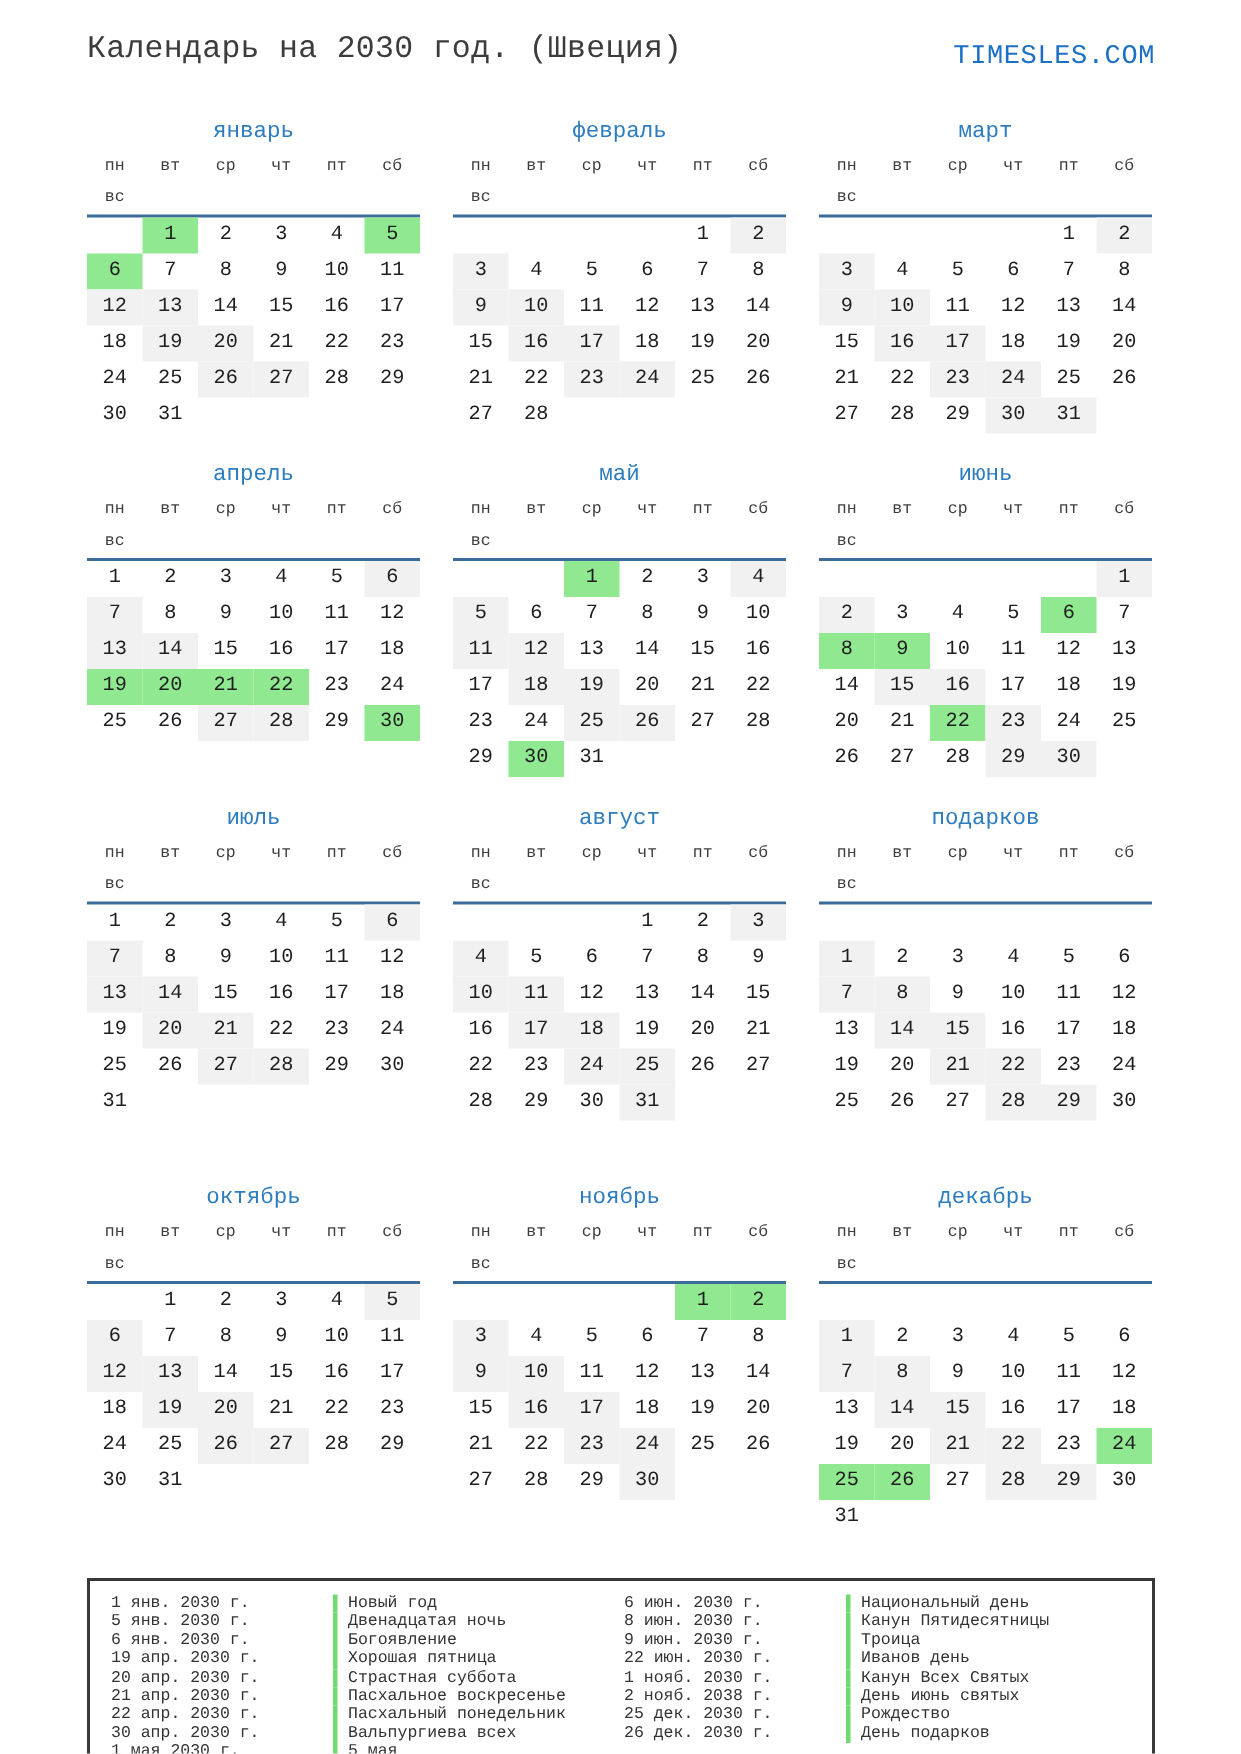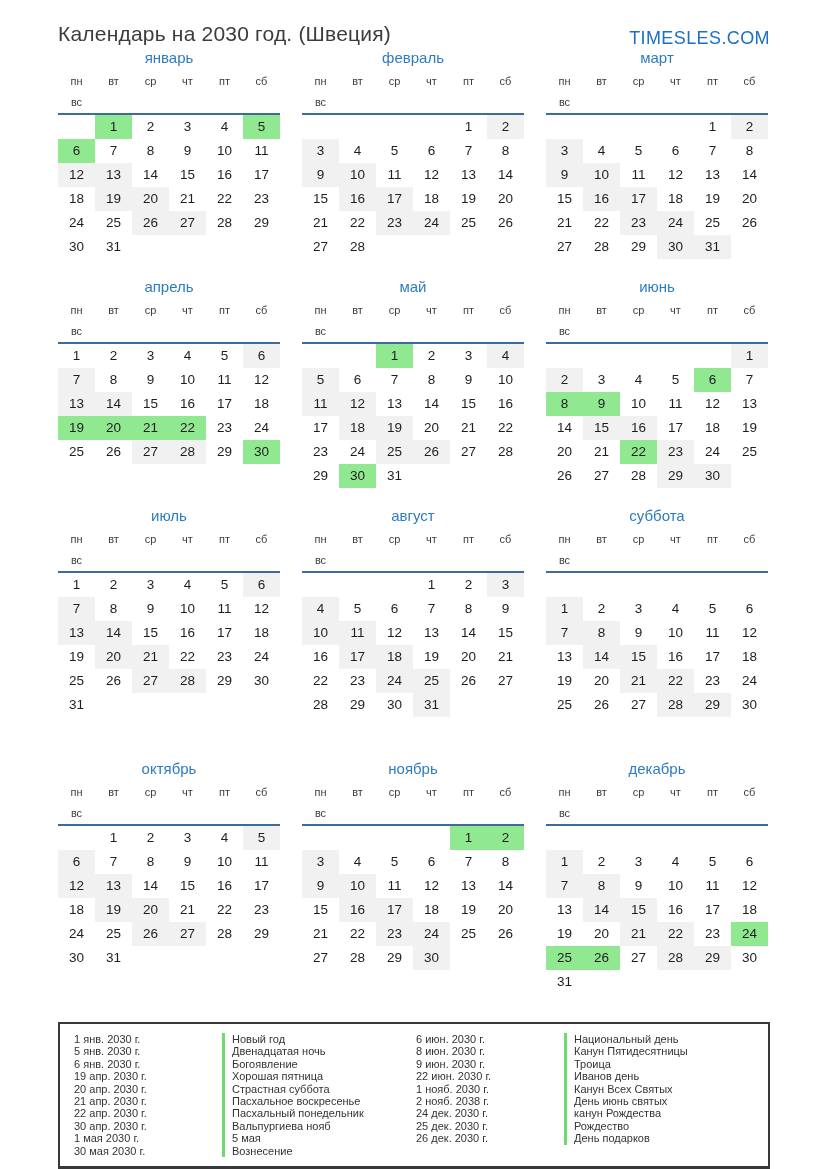--- a/index.html
+++ b/index.html
@@ -8,27 +8,28 @@
     --rule-blue:#3d6b9a;
     --holiday-green:#90e890;
     --bar-green:#70da70;
     --weekend-gray:#f1f1f1;
   }
   *{margin:0;padding:0;box-sizing:border-box;}
   html,body{background:#fff;}
   .page{
     width:827px;height:1169px;background:#fff;
     padding:22px 57px 16px 58px;
-    font-family:Liberation Sans, sans-serif;
+    font-family:Liberation Mono, monospace;
     position:relative;
   }
   .hdr{display:flex;justify-content:space-between;align-items:flex-start;}
   .title{font-size:21px;font-weight:normal;color:#3c3c3c;letter-spacing:0.2px;}
   .brand{font-size:18px;color:var(--brand-blue);text-decoration:none;margin-top:6px;letter-spacing:0.4px;cursor:pointer;}
   .months{
+    margin-top:31px;
     display:grid;
     grid-template-columns:repeat(3,222px);
     column-gap:22px;
     row-gap:19px;
   }
   .month{width:222px;}
   .month-title{text-align:center;color:var(--title-blue);font-size:15px;margin-bottom:5px;}
   .month-grid{display:grid;grid-template-columns:repeat(6,1fr);}
   .dow{height:21px;line-height:21px;text-align:center;font-size:11px;color:#3d3d3d;}
   .rule{grid-column:1/-1;height:2px;background:var(--rule-blue);}
@@ -436,21 +437,21 @@
           <div class="day">26</div>
           <div class="day">27</div>
           <div class="day">28</div>
           <div class="day">29</div>
           <div class="day">30</div>
           <div class="day weekend">31</div>
           <div class="day empty"></div>
         </div>
       </div>
       <div class="month">
-        <div class="month-title">суббота</div>
+        <div class="month-title">подарков</div>
         <div class="month-grid">
           <div class="dow">пн</div>
           <div class="dow">вт</div>
           <div class="dow">ср</div>
           <div class="dow">чт</div>
           <div class="dow">пт</div>
           <div class="dow">сб</div>
           <div class="dow">вс</div>
           <div class="rule"></div>
           <div class="day empty"></div>
@@ -675,21 +676,21 @@
         <div class="lg-row">
           <span class="lg-date">21 апр. 2030 г.</span>
           <span class="lg-name">Пасхальное воскресенье</span>
         </div>
         <div class="lg-row">
           <span class="lg-date">22 апр. 2030 г.</span>
           <span class="lg-name">Пасхальный понедельник</span>
         </div>
         <div class="lg-row">
           <span class="lg-date">30 апр. 2030 г.</span>
-          <span class="lg-name">Вальпургиева нояб</span>
+          <span class="lg-name">Вальпургиева всех</span>
         </div>
         <div class="lg-row">
           <span class="lg-date">1 мая 2030 г.</span>
           <span class="lg-name">5 мая</span>
         </div>
         <div class="lg-row">
           <span class="lg-date">30 мая 2030 г.</span>
           <span class="lg-name">Вознесение</span>
         </div>
       </div>
@@ -710,24 +711,20 @@
           <span class="lg-date">22 июн. 2030 г.</span>
           <span class="lg-name">Иванов день</span>
         </div>
         <div class="lg-row">
           <span class="lg-date">1 нояб. 2030 г.</span>
           <span class="lg-name">Канун Всех Святых</span>
         </div>
         <div class="lg-row">
           <span class="lg-date">2 нояб. 2038 г.</span>
           <span class="lg-name">День июнь святых</span>
-        </div>
-        <div class="lg-row">
-          <span class="lg-date">24 дек. 2030 г.</span>
-          <span class="lg-name">канун Рождества</span>
         </div>
         <div class="lg-row">
           <span class="lg-date">25 дек. 2030 г.</span>
           <span class="lg-name">Рождество</span>
         </div>
         <div class="lg-row">
           <span class="lg-date">26 дек. 2030 г.</span>
           <span class="lg-name">День подарков</span>
         </div>
       </div>

